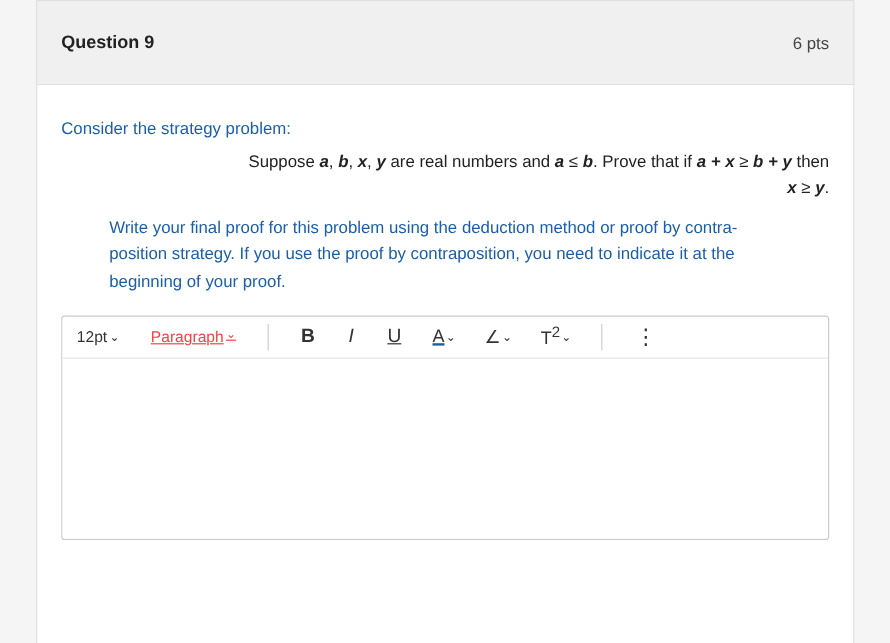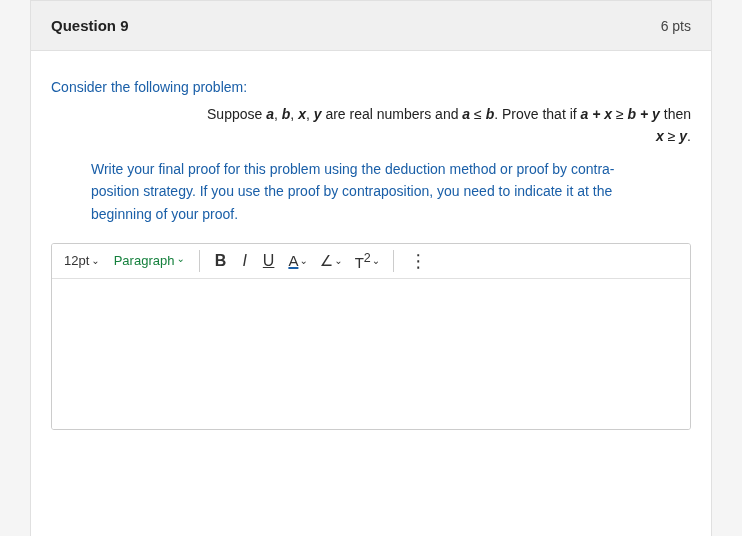--- a/index.html
+++ b/index.html
@@ -25,21 +25,21 @@
       border: 1px solid #e0e0e0;
       border-top: none;
       min-height: 510px;
     }
     .question-header {
       display: flex;
       justify-content: space-between;
       align-items: center;
       background: #f0f0f0;
       margin: 0 30px;
-      padding: 16px 20px;
+      padding: 26px 20px;
       border: 1px solid #e0e0e0;
     }
     .question-title {
       font-size: 15px;
       font-weight: bold;
       color: #222;
     }
     .question-pts {
       font-size: 14px;
       color: #444;
@@ -85,21 +85,21 @@
       border-bottom: 1px solid #e0e0e0;
     }
     .editor-menubar span {
       cursor: pointer;
       padding: 2px 4px;
     }
     .editor-toolbar {
       display: flex;
       align-items: center;
       padding: 4px 8px;
-      gap: 6px;
+      gap: 18px;
       border-bottom: 1px solid #e0e0e0;
       background: #fff;
     }
     .toolbar-separator {
       width: 1px;
       height: 22px;
       background: #ccc;
       margin: 0 4px;
     }
     .font-size-select {
@@ -108,24 +108,25 @@
       font-size: 13px;
       color: #333;
       cursor: pointer;
       padding: 2px 4px;
       border-radius: 2px;
     }
     .paragraph-select {
       display: flex;
       align-items: flex-start;
       font-size: 13px;
-      color: #15803d;
+      color: #ef4444;
       cursor: pointer;
       padding: 2px 4px;
       border-radius: 2px;
+      text-decoration: underline;
     }
     .chevron {
       font-size: 10px;
       margin-left: 2px;
     }
     .toolbar-btn {
       font-size: 15px;
       color: #333;
       cursor: pointer;
       padding: 2px 5px;
@@ -167,21 +168,21 @@
 
 <div class="page-container">
   <div class="question-header">
     <span class="question-title">Question 9</span>
     <span class="question-pts">6 pts</span>
   </div>
 
   <div class="question-card">
     <div class="question-body">
 
-      <p class="problem-intro">Consider the following problem:</p>
+      <p class="problem-intro">Consider the strategy problem:</p>
 
       <p class="problem-statement">
         Suppose <span class="math">a</span>,
         <span class="math">b</span>,
         <span class="math">x</span>,
         <span class="math">y</span>
         are real numbers and <span class="math">a</span> ≤ <span class="math">b</span>. Prove that if <span class="math">a + x</span> ≥ <span class="math">b + y</span> then<br>
         <span class="math">x</span> ≥ <span class="math">y</span>.
       </p>
 

